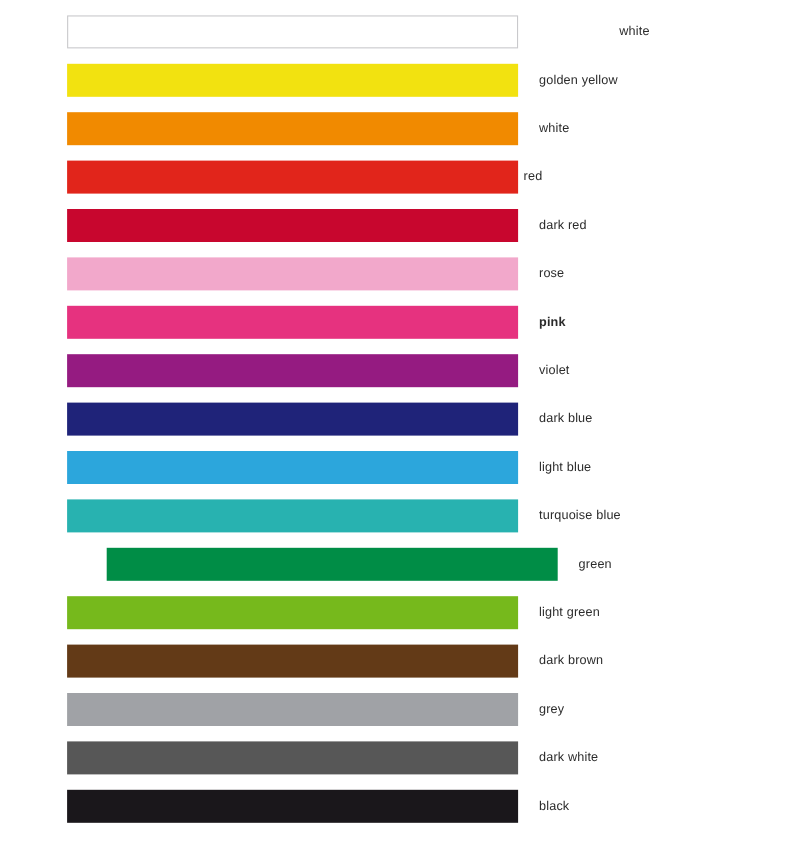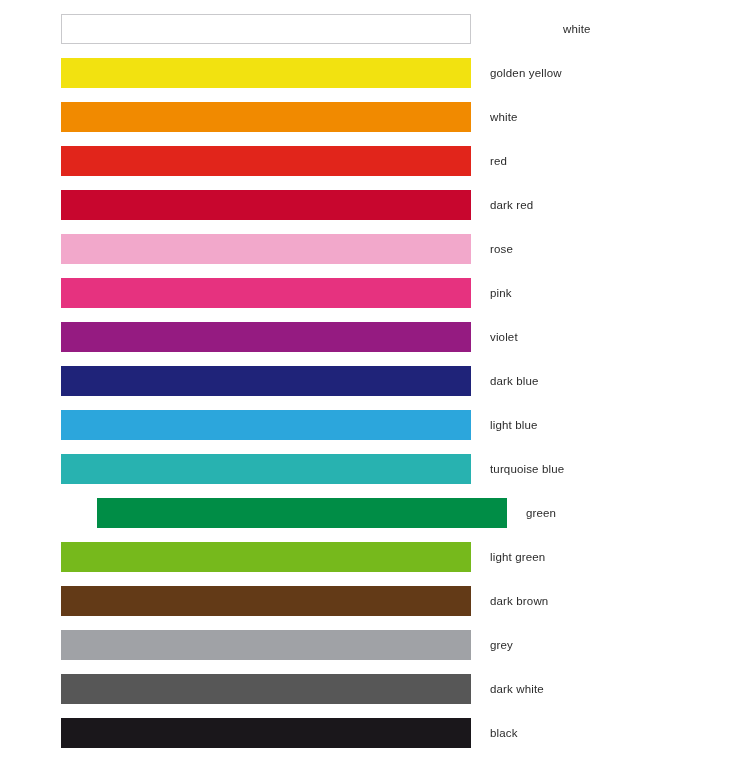--- a/index.html
+++ b/index.html
@@ -59,31 +59,31 @@
     <div class="swatch-row" style="top: 58px;">
       <div class="swatch" style="background: rgb(242, 226, 16); left: 61px; width: 410px; height: 30px;"></div>
       <div class="swatch-label" style="left: 490px;">golden yellow</div>
     </div>
     <div class="swatch-row" style="top: 102px;">
       <div class="swatch" style="background: rgb(241, 138, 0); left: 61px; width: 410px; height: 30px;"></div>
       <div class="swatch-label" style="left: 490px;">white</div>
     </div>
     <div class="swatch-row" style="top: 146px;">
       <div class="swatch" style="background: rgb(225, 37, 27); left: 61px; width: 410px; height: 30px;"></div>
-      <div class="swatch-label" style="left: 490px;">red</div>
+      <div class="swatch-label" style="left: 476px;">red</div>
     </div>
     <div class="swatch-row" style="top: 190px;">
       <div class="swatch" style="background: rgb(200, 6, 46); left: 61px; width: 410px; height: 30px;"></div>
       <div class="swatch-label" style="left: 490px;">dark red</div>
     </div>
     <div class="swatch-row" style="top: 234px; padding-left: 48px;">
       <div class="swatch" style="background: rgb(242, 168, 203); left: 61px; width: 410px; height: 30px;"></div>
       <div class="swatch-label" style="left: 490px;">rose</div>
     </div>
-    <div class="swatch-row" style="top: 278px;">
+    <div class="swatch-row" style="top: 278px; font-weight: bold;">
       <div class="swatch" style="background: rgb(230, 50, 127); left: 61px; width: 410px; height: 30px;"></div>
       <div class="swatch-label" style="left: 490px;">pink</div>
     </div>
     <div class="swatch-row" style="top: 322px; text-decoration: underline;">
       <div class="swatch" style="background: rgb(149, 27, 129); left: 61px; width: 410px; height: 30px;"></div>
       <div class="swatch-label" style="left: 490px;">violet</div>
     </div>
     <div class="swatch-row" style="top: 410px;">
       <div class="swatch" style="background: rgb(44, 166, 220); left: 61px; width: 410px; height: 30px;"></div>
       <div class="swatch-label" style="left: 490px;">light blue</div>

